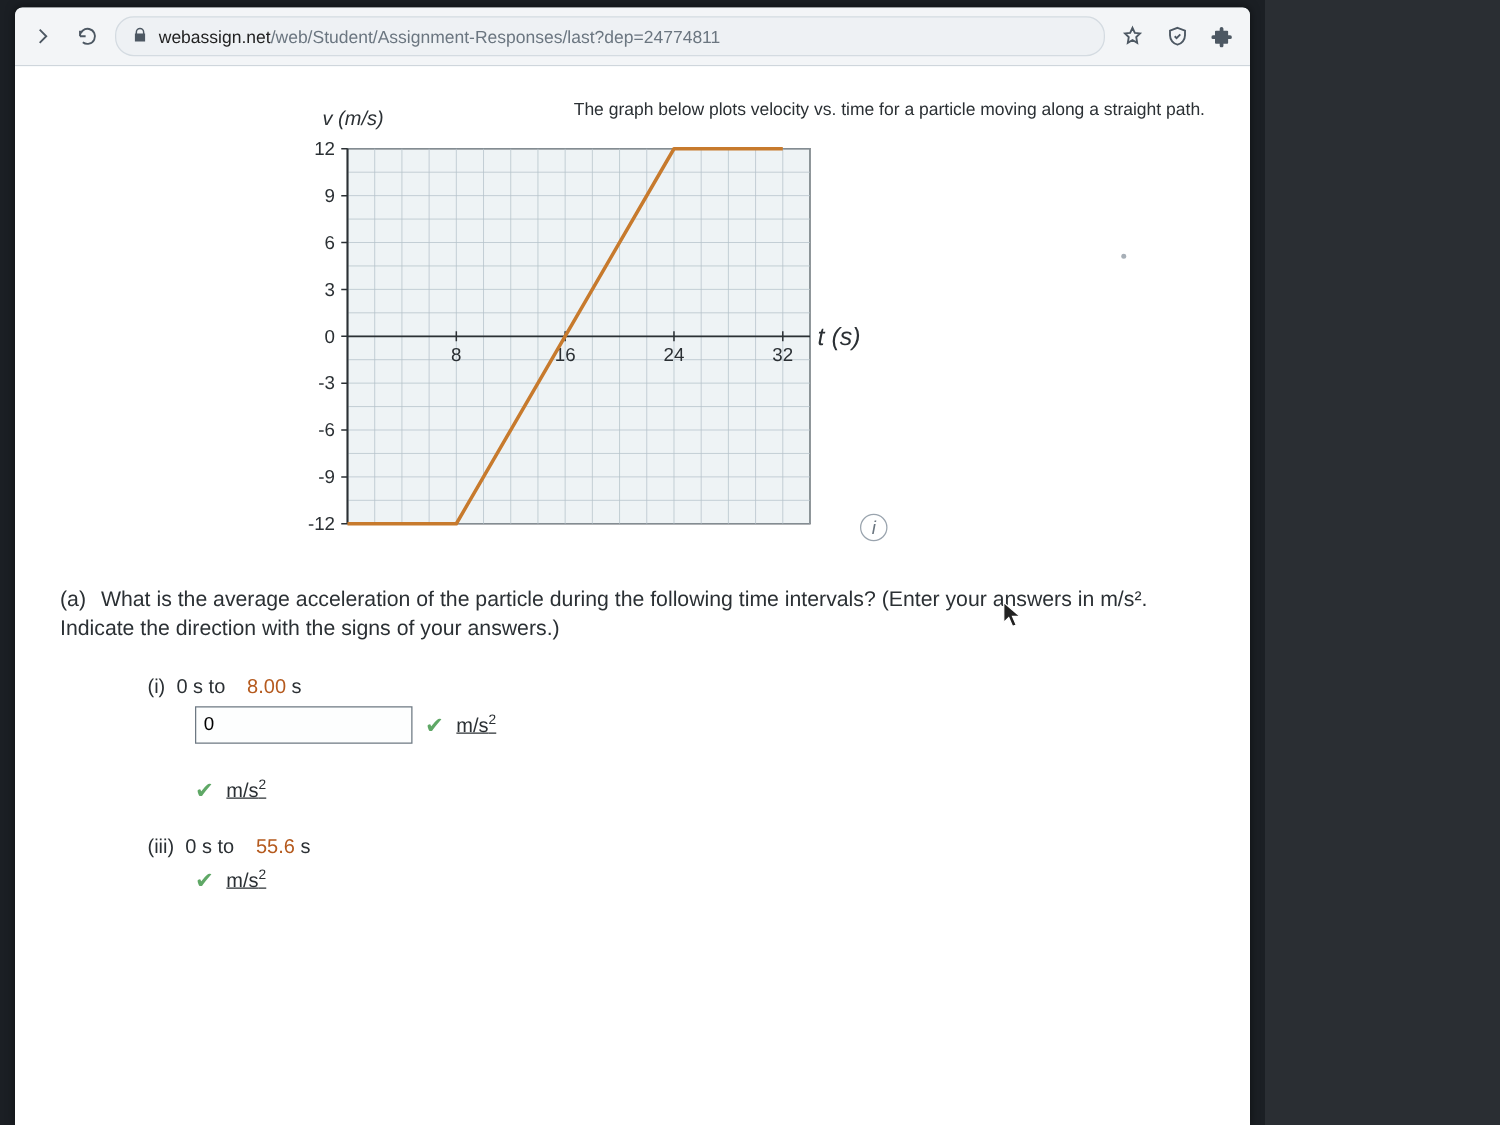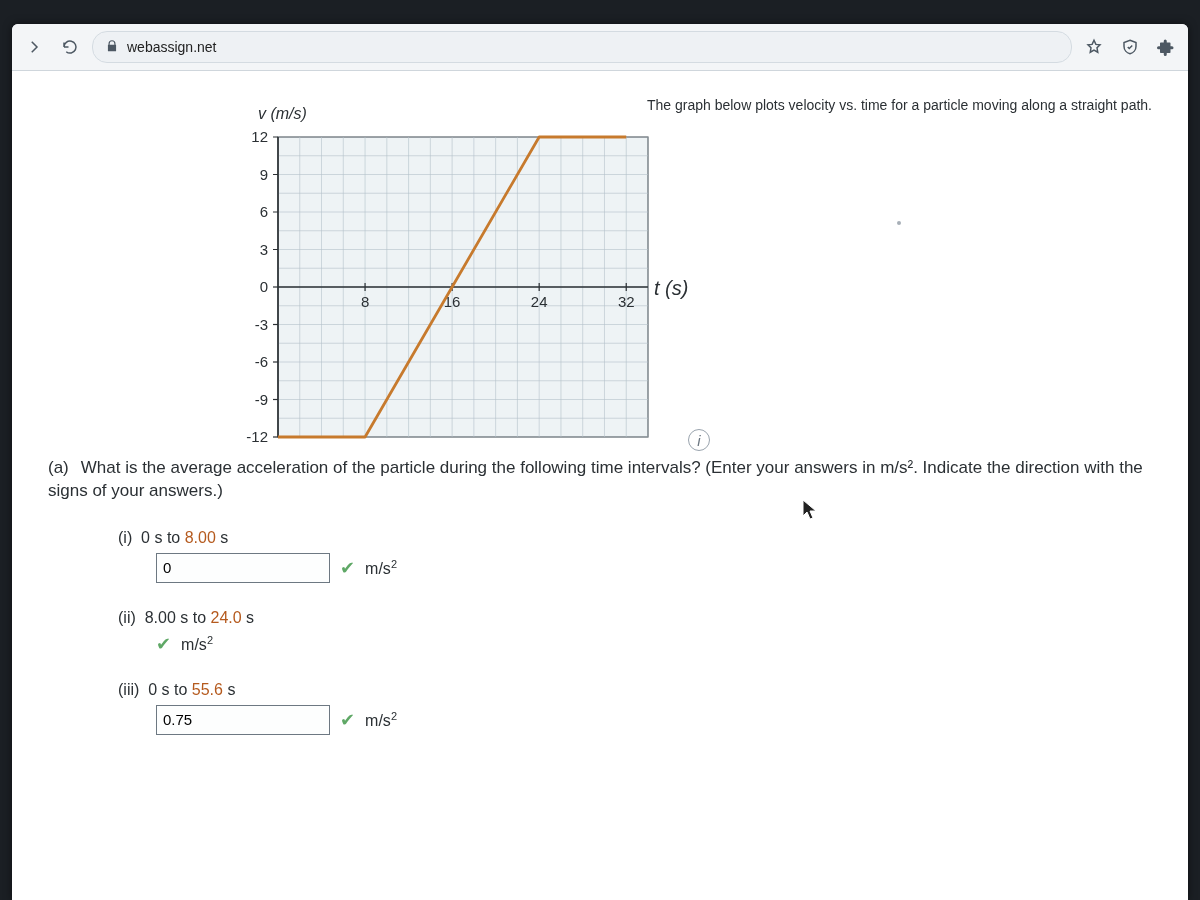--- a/index.html
+++ b/index.html
@@ -5,24 +5,24 @@
   html, body {
     margin: 0;
     padding: 0;
     background: #2a2e33;
     font-family: Arial, Helvetica, sans-serif;
     width: 1200px;
     height: 900px;
     overflow: hidden;
   }
   .monitor-frame {
-    width: 1200px;
+    width: 1012px;
     height: 900px;
     background: #1b1f24;
-    padding: 24px 12px 0 12px;
+    padding: 6px 12px 0 12px;
     box-sizing: border-box;
   }
   .browser-window {
     width: 100%;
     height: 100%;
     background: #e7ecf0;
     border-radius: 6px 6px 0 0;
     overflow: hidden;
     box-shadow: 0 0 8px rgba(0,0,0,0.5);
     display: flex;
@@ -103,20 +103,21 @@
     font-size: 15px;
     color: #6b7680;
     width: 20px; height: 20px;
     border: 1px solid #9aa4ae;
     border-radius: 50%;
     display: flex; align-items: center; justify-content: center;
     font-style: italic;
   }
   
   .question {
+    margin-top: 30px;
     font-size: 17px;
     line-height: 1.35;
   }
   .q-label { font-weight: normal; display: inline-block; width: 28px; }
   .sub {
     margin-top: 26px;
     margin-left: 70px;
   }
   .sub-head { font-size: 16px; margin-bottom: 6px; }
   .answer-row {
@@ -130,23 +131,23 @@
     height: 28px;
     border: 1px solid #6d7882;
     background: #fdfefe;
     padding: 0 6px;
     font-size: 15px;
   }
   .check {
     color: #5fa866;
     font-size: 18px;
   }
-  .unit { font-size: 16px; }
+  .unit { font-size: 16px; text-decoration: underline; }
   .unit sup { font-size: 11px; }
-  .hl { color: #b55a1e; }
+  .hl { color: #b55a1e; margin-left: 13px; }
   
   .cursor-arrow {
     position: absolute;
     pointer-events: none;
   }
   .dust-dot {
     position: absolute;
     width: 4px; height: 4px;
     background: #a7afb7;
     border-radius: 50%;
@@ -169,20 +170,21 @@
             <path d="M4 12a8 8 0 1 1 3 6.3M4 12V6m0 6h6"></path>
           </svg>
       </div>
       <div class="addr-bar">
         <span class="lock-icon">
           <svg width="14" height="14" viewBox="0 0 24 24" fill="#4d5863">
               <path d="M6 10V8a6 6 0 1 1 12 0v2h1v11H5V10h1zm2 0h8V8a4 4 0 1 0-8 0v2z"></path>
             </svg>
         </span>
         <span class="addr-domain">webassign.net</span>
+          <span class="addr-path">/web/Student/Assignment-Responses/last?dep=24774811</span>
       </div>
       <div class="tb-icon">
         <svg viewBox="0 0 24 24" fill="none" stroke="#4d5863" stroke-width="2">
             <path d="M12 3l2.5 5.5L20 9l-4 4 1 6-5-3-5 3 1-6-4-4 5.5-.5L12 3z"></path>
           </svg>
       </div>
       <div class="tb-icon">
         <svg viewBox="0 0 24 24" fill="none" stroke="#4d5863" stroke-width="2">
             <path d="M12 3l8 3v5c0 5-3.5 9-8 10-4.5-1-8-5-8-10V6l8-3z"></path>
             <path d="M9 12l2 2 4-4"></path>
@@ -279,30 +281,28 @@
       <div id="subs-container">
           <div class="sub">
             <div class="sub-head"><span>(i)</span>&nbsp;&nbsp;<span>0 s to </span><span class="hl">8.00</span><span> s</span></div>
             <div class="answer-row">
               <input class="answer-input" value="0" style="">
               <span class="check">✔</span>
               <span class="unit">m/s<sup>2</sup></span>
             </div>
           </div>
           <div class="sub">
-            <div class="sub-head"><span>(ii)</span>&nbsp;&nbsp;<span>8.00 s to </span><span class="hl">24.0</span><span> s</span></div>
             <div class="answer-row">
               <span class="check">✔</span>
               <span class="unit">m/s<sup>2</sup></span>
             </div>
           </div>
           <div class="sub">
             <div class="sub-head"><span>(iii)</span>&nbsp;&nbsp;<span>0 s to </span><span class="hl">55.6</span><span> s</span></div>
             <div class="answer-row">
-              <input class="answer-input" value="0.75" style="">
               <span class="check">✔</span>
               <span class="unit">m/s<sup>2</sup></span>
             </div>
           </div>
         </div>
 
       <svg class="cursor-arrow" style="left:790px; top:428px;" width="18" height="22" viewBox="0 0 18 22">
         <path d="M1 1 L1 17 L5 13 L8 20 L11 19 L8 12 L14 12 Z" fill="#222" stroke="#fff" stroke-width="1"></path>
       </svg>
       <div class="dust-dot" style="left:885px; top:150px;"></div>

